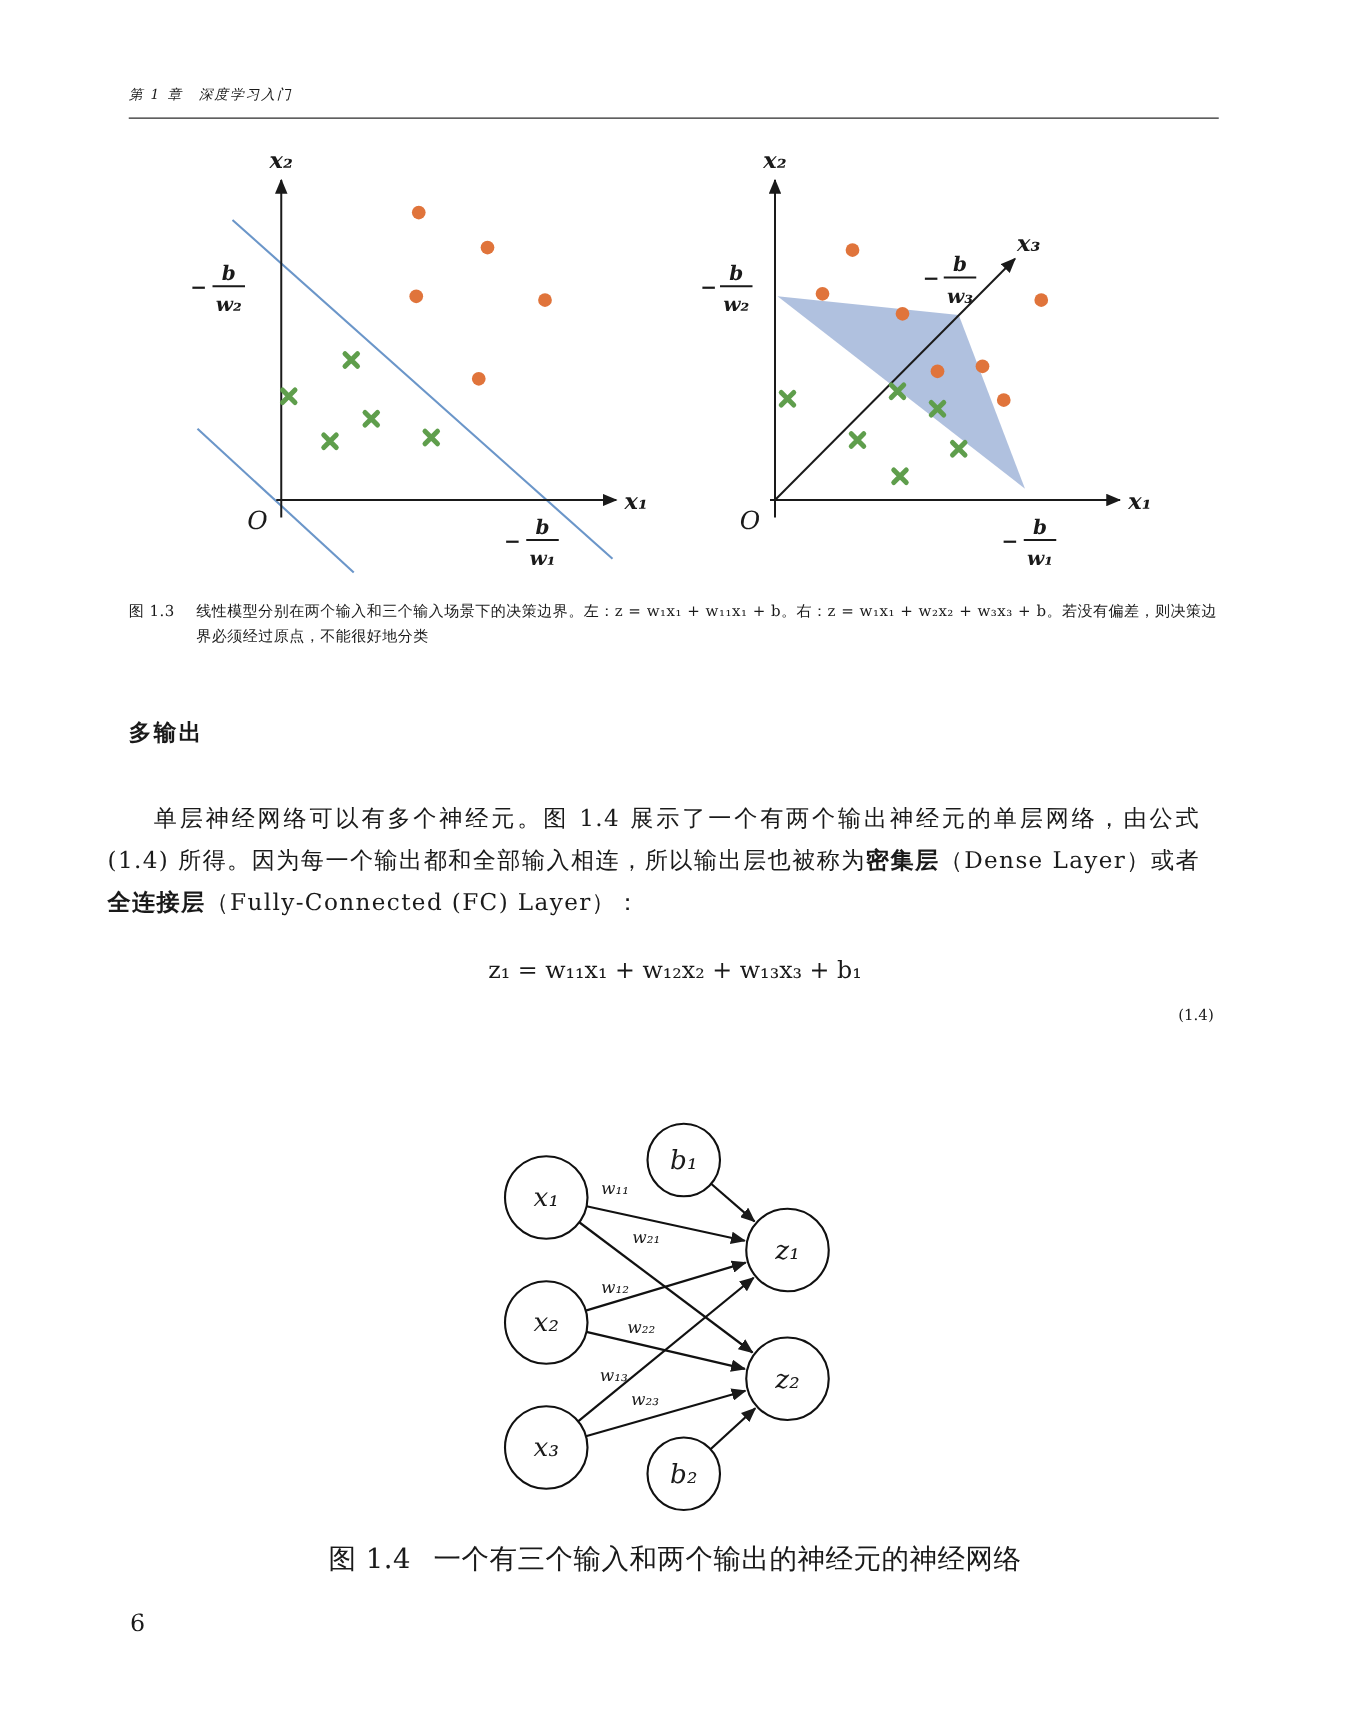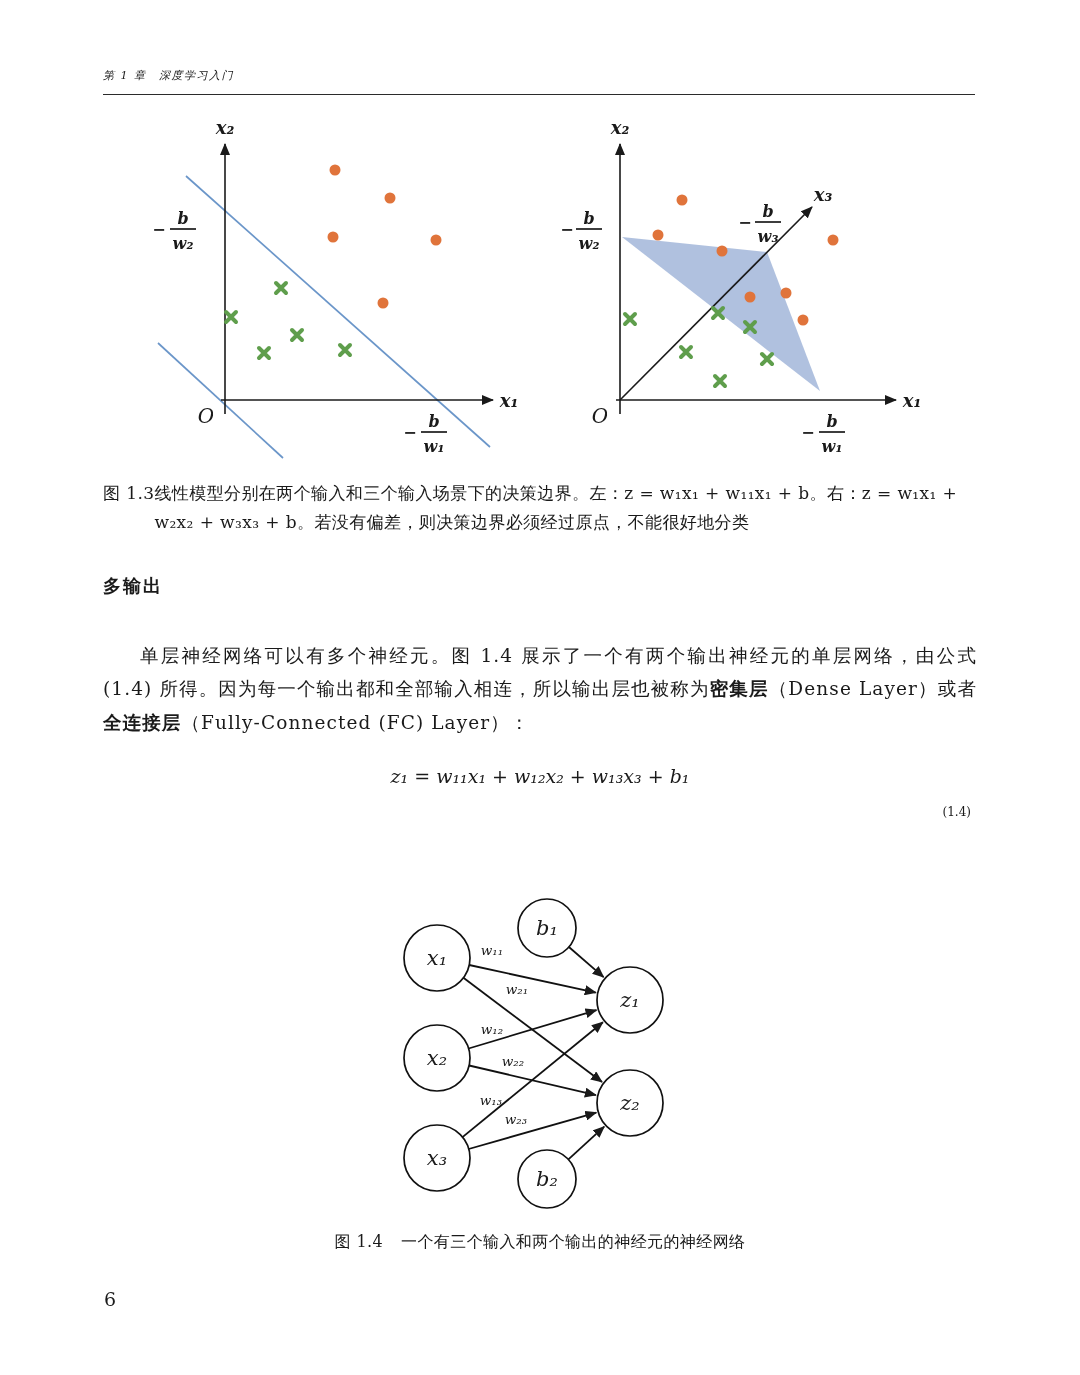--- a/index.html
+++ b/index.html
@@ -6,29 +6,29 @@
   body{width:1080px;height:1375px;background:#ffffff;position:relative;
        font-family:"DejaVu Serif","Liberation Serif",serif;color:#1a1a1a;overflow:hidden}
   .abs{position:absolute}
   .chapter-header{left:103px;top:68px;font-style:italic;font-size:11px;letter-spacing:1.5px}
   .header-rule{left:103px;top:94px;width:872px;height:0;border-top:1.6px solid #2b2b2b}
   svg text{fill:#1a1a1a}
   .axis-label{font-family:"DejaVu Serif",serif;font-style:italic;font-weight:bold;font-size:18px;text-anchor:middle}
   .origin-label{font-family:"DejaVu Serif",serif;font-style:italic;font-size:20px;text-anchor:middle}
   .frac{font-family:"DejaVu Serif",serif;font-style:italic;font-weight:bold;font-size:16px;text-anchor:middle}
   .frac-bar{stroke:#1a1a1a;stroke-width:1.7}
-  .fig-caption{left:103px;top:479px;width:876px;display:flex;font-size:17px;line-height:1.7;letter-spacing:.4px}
+  .fig-caption{left:103px;top:479px;width:876px;display:flex;gap:17px;font-size:12px;line-height:1.7;letter-spacing:.4px}
   .cap-label{white-space:nowrap}
   .section-heading{left:103px;top:574px;font-family:"Liberation Sans","DejaVu Sans",sans-serif;font-weight:bold;font-size:18px;letter-spacing:2px}
-  .paragraph{left:103px;top:639px;width:874px;font-size:18.5px;line-height:1.8;letter-spacing:1.1px;text-align:justify;text-indent:2em}
+  .paragraph{left:86px;top:639px;width:874px;font-size:18.5px;line-height:1.8;letter-spacing:1.1px;text-align:justify;text-indent:2em}
   .bold-term{font-weight:bold}
   .equations{left:103px;top:756px;width:874px}
-  .eq-line{text-align:center;font-style:italic;font-size:19px;line-height:2.14}
+  .eq-line{text-align:center;font-size:19px;line-height:2.14}
   .eq-number{position:absolute;right:6px;top:49px;font-style:normal;font-size:12px}
-  .net-caption{left:0;top:1232px;width:1080px;text-align:center;font-size:16px;letter-spacing:.4px}
+  .net-caption{left:0;top:1232px;width:1080px;text-align:center;font-size:22px;letter-spacing:.4px}
   .net-caption .cap-label{margin-right:18px}
   .page-number{left:104px;top:1288px;font-size:19px}
   .node-label{font-family:"DejaVu Serif",serif;font-style:italic;font-size:21px;text-anchor:middle;dominant-baseline:central}
   .edge-label{font-family:"DejaVu Serif",serif;font-style:italic;font-size:13.5px;text-anchor:middle}
 </style>
 </head>
 <body>
 
 <div>
 

